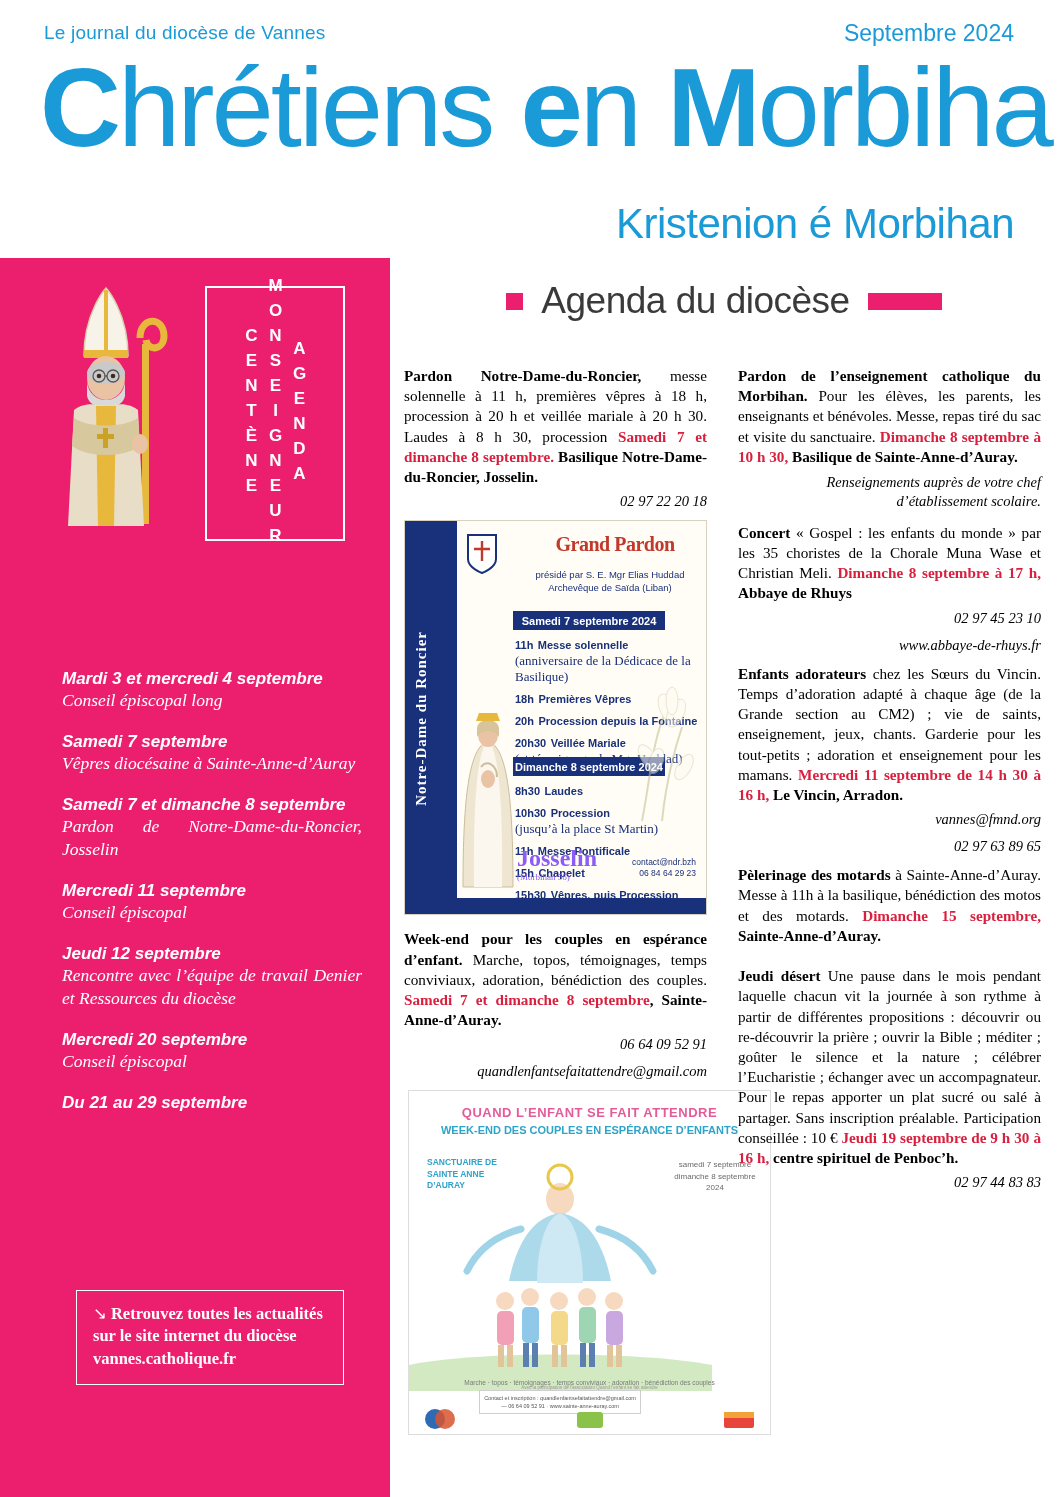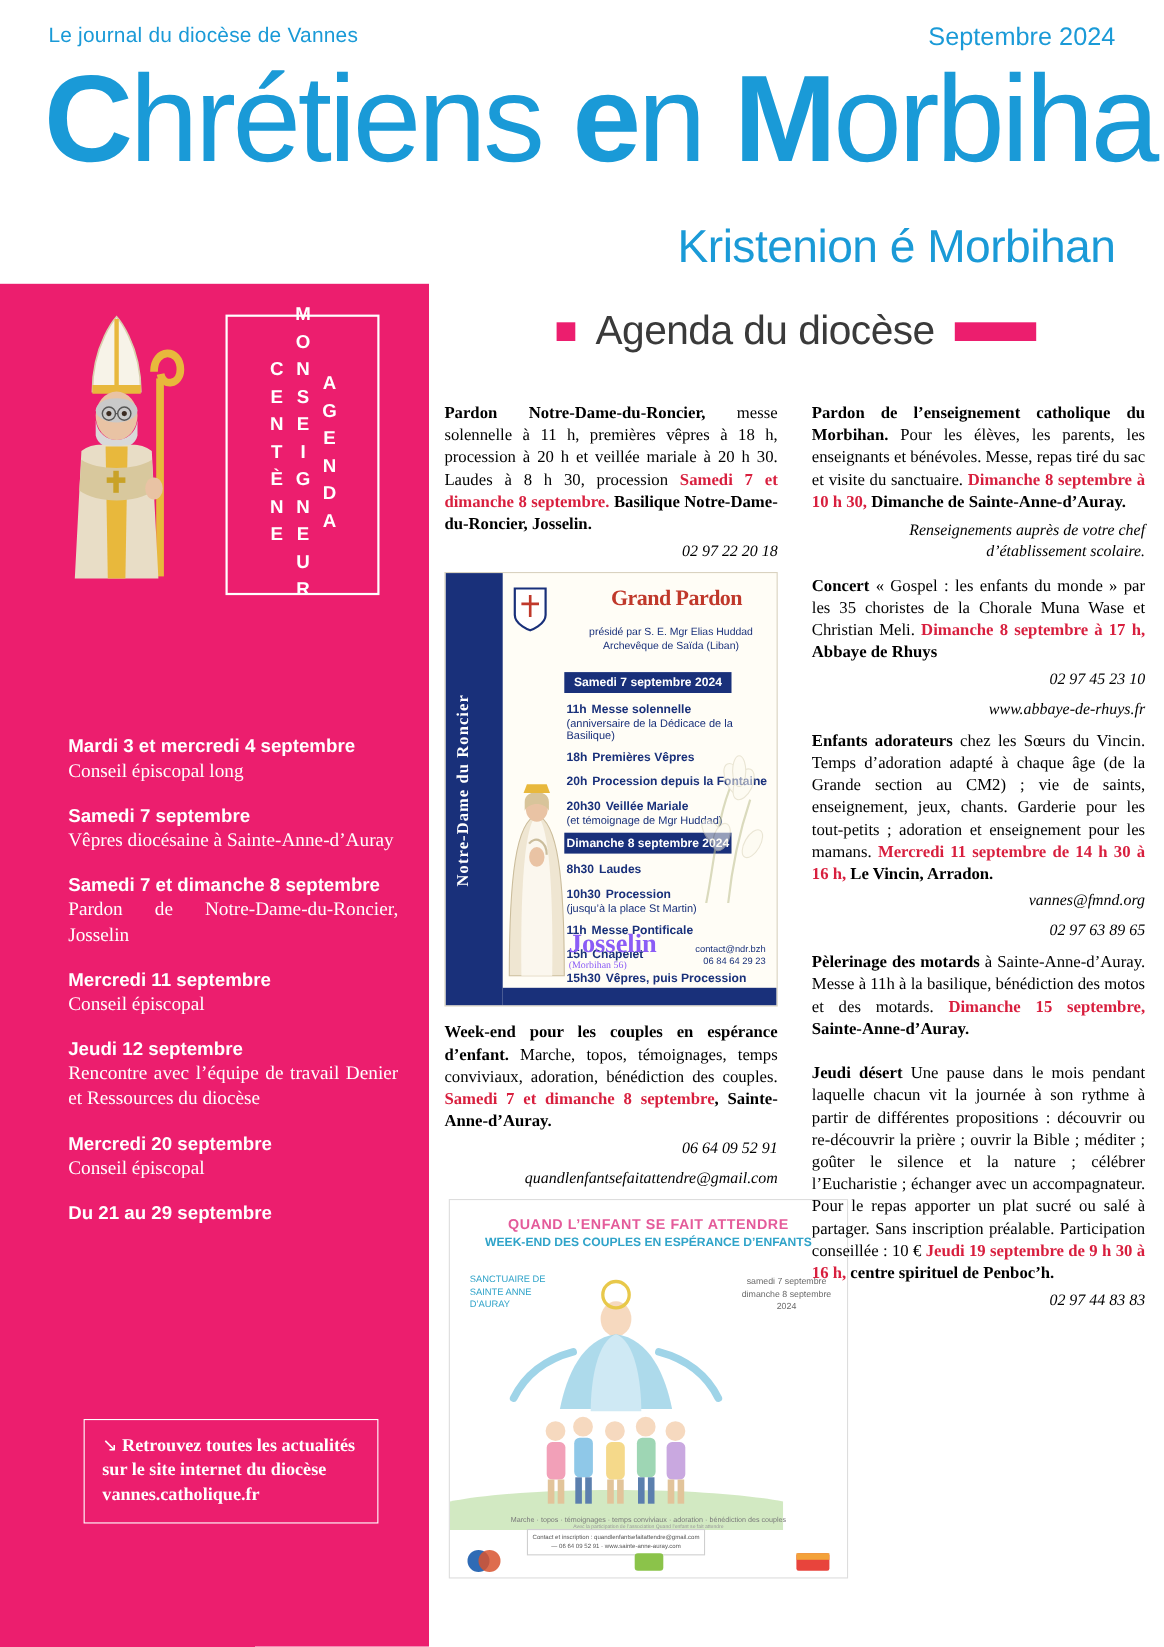--- a/index.html
+++ b/index.html
@@ -53,21 +53,21 @@
   }
   .vert-word {
     writing-mode:vertical-rl; text-orientation:upright;
     font-family:"Liberation Sans", sans-serif;
     font-size:17px; font-weight:700; letter-spacing:6px;
     color:#ffffff;
   }
   .agenda-list {
     position:absolute; left:62px; top:410px; width:300px;
   }
-  .ag-item { margin-bottom:19px; }
+  .ag-item { margin-bottom:19px;font-style:italic; }
   .ag-date {
     font-family:"Liberation Sans", sans-serif;
     font-size:17px; font-weight:700; color:#ffffff; line-height:1.25;
   }
   .ag-desc {
     font-family:"Liberation Serif", serif;
     font-size:17.5px; color:#ffffff; line-height:1.3;
     text-align:justify;
   }
   .promo-box {
@@ -146,21 +146,21 @@
     font-family:"Liberation Sans", sans-serif; font-size:11px; font-weight:700;
     display:flex; align-items:center; justify-content:center;
   }
   .p1-band.b1 { top:90px; }
   .p1-band.b2 { top:236px; }
   .p1-sched { position:absolute; left:110px; width:195px; }
   .p1-sched.s1 { top:114px; }
   .p1-sched.s2 { top:260px; }
   .p1-row { margin-bottom:4px; font-family:"Liberation Sans", sans-serif; color:#19307a; }
   .p1-h { font-size:11px; font-weight:700; }
-  .p1-d { font-size:10px; }
+  .p1-d { font-size:13px;font-family:Liberation Serif, serif; }
   .p1-city {
     position:absolute; left:112px; bottom:32px;
     font-family:"Liberation Serif", serif; font-size:24px; font-weight:700;
     color:#8b5cf6;
   }
   .p1-city small { display:block; font-size:9px; font-weight:400; }
   .p1-contact {
     position:absolute; right:10px; bottom:34px;
     font-family:"Liberation Sans", sans-serif; font-size:8.5px;
     color:#19307a; text-align:right; line-height:1.4;
@@ -190,21 +190,21 @@
     font-size:13px; font-weight:700; color:#e45b9a; letter-spacing:0.5px;
   }
   .p2-t2 {
     position:absolute; top:32px; left:0; width:100%;
     text-align:center; font-family:"Liberation Sans", sans-serif;
     font-size:11px; font-weight:700; color:#2fa3c9; line-height:1.3;
   }
   .p2-left {
     position:absolute; top:66px; left:18px; width:88px;
     font-family:"Liberation Sans", sans-serif; font-size:8.5px;
-    font-weight:400; color:#2fa3c9; line-height:1.35;
+    font-weight:700; color:#2fa3c9; line-height:1.35;
   }
   .p2-right {
     position:absolute; top:68px; right:12px; width:86px;
     font-family:"Liberation Sans", sans-serif; font-size:8px;
     color:#6a6a6a; line-height:1.4; text-align:center;
   }
   .p2-caption {
     position:absolute; bottom:48px; left:0; width:100%;
     text-align:center; font-family:"Liberation Sans", sans-serif;
     font-size:6.5px; color:#7a7a7a;
@@ -497,21 +497,21 @@
             <rect x="2" y="4" width="30" height="16" rx="2" fill="#e8443c"></rect>
             <rect x="2" y="4" width="30" height="6" fill="#f3a23a"></rect>
           </svg>
         </div>
       </div>
     </div>
 
     <div class="col col-r">
 
       <p class="p">
-        <span class="b">Pardon de l’enseignement catholique du Morbihan.</span><span> Pour les élèves, les parents, les enseignants et bénévoles. Messe, repas tiré du sac et visite du sanctuaire. </span><span class="red">Dimanche 8 septembre à 10 h 30,</span><span class="b"> Dimanche de Sainte-Anne-d’Auray.</span>
+        <span class="b">Pardon de l’enseignement catholique du Morbihan.</span><span> Pour les élèves, les parents, les enseignants et bénévoles. Messe, repas tiré du sac et visite du sanctuaire. </span><span class="red">Dimanche 8 septembre à 10 h 30,</span><span class="b"> Basilique de Sainte-Anne-d’Auray.</span>
       </p>
       <p class="note-ital">Renseignements auprès de votre chef d’établissement scolaire.</p>
 
       <p class="p">
         <span class="b">Concert</span><span> « Gospel : les enfants du monde » par les 35 choristes de la Chorale Muna Wase et Christian Meli. </span><span class="red">Dimanche 8 septembre à 17 h,</span><span class="b"> Abbaye de Rhuys</span>
       </p>
       <p class="tel">02 97 45 23 10</p>
       <p class="tel">www.abbaye-de-rhuys.fr</p>
 
       <p class="p">

